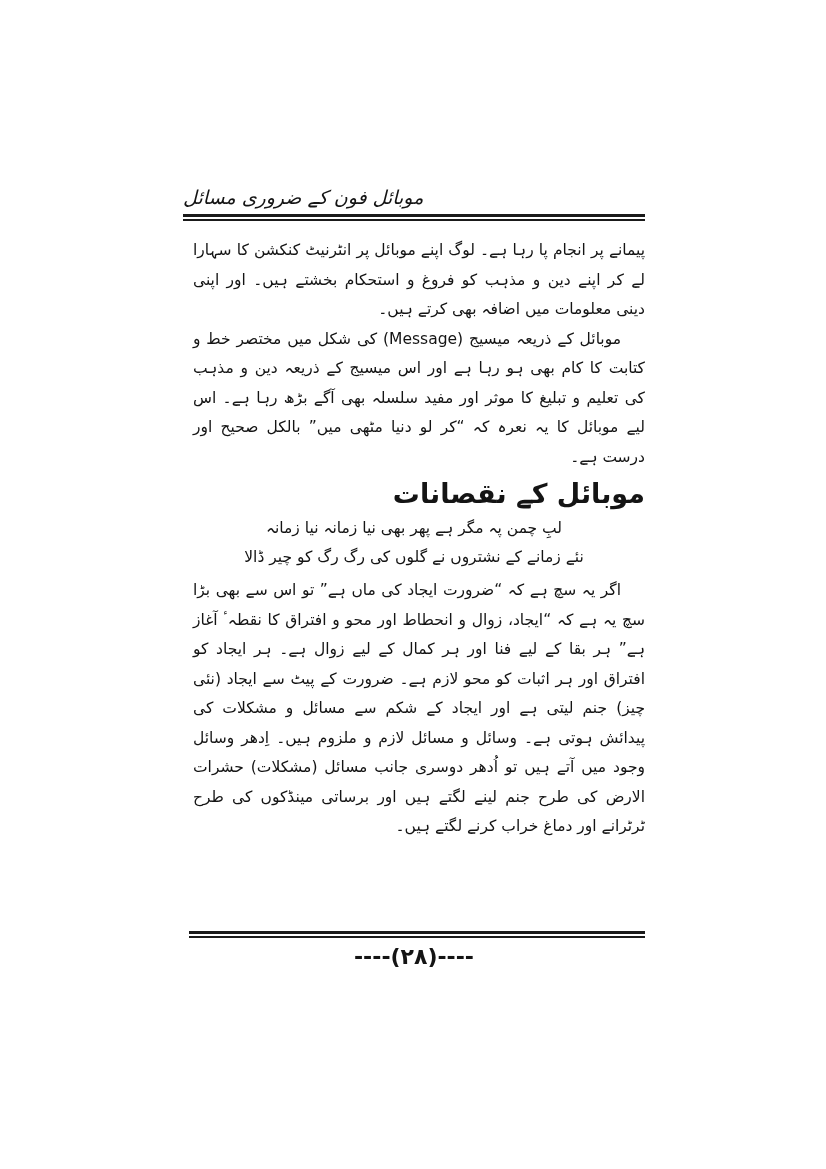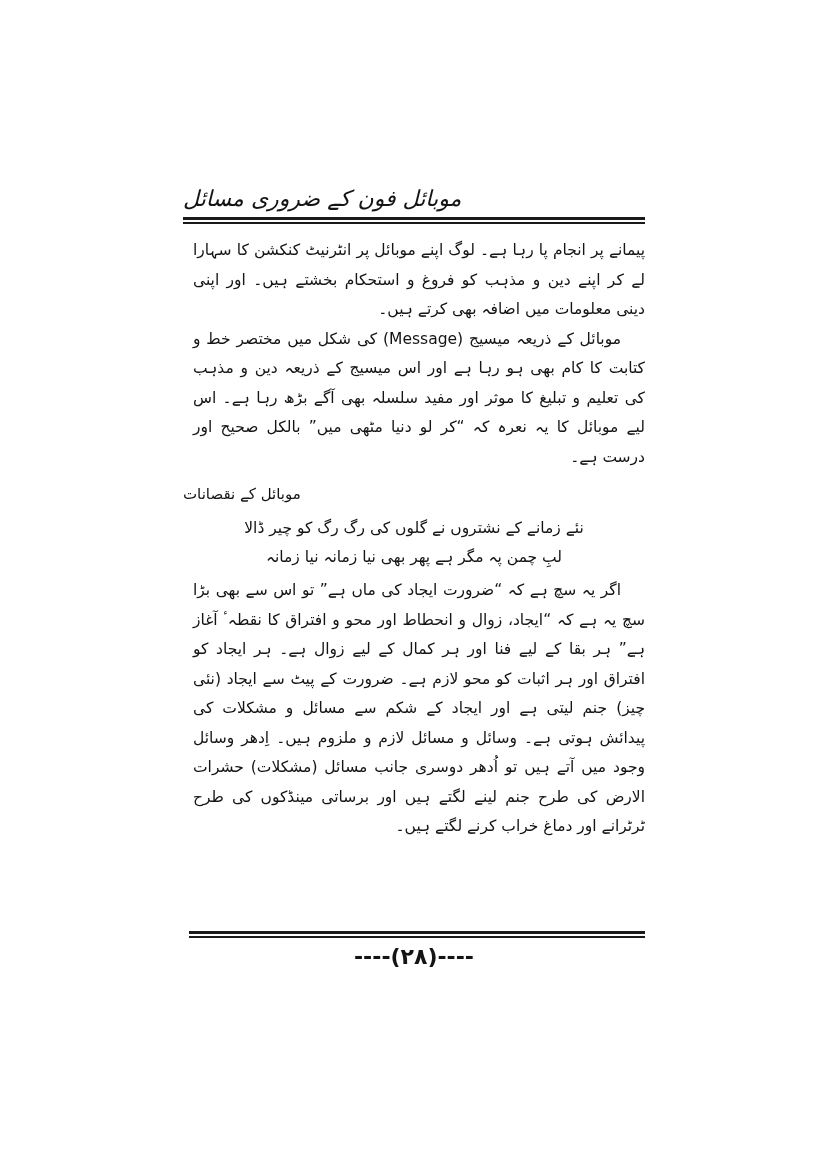--- a/index.html
+++ b/index.html
@@ -21,21 +21,21 @@
   .header {
     position: absolute;
     left: 183px;
     width: 462px;
     top: 186px;
   }
   .header-title {
     display: block;
     text-align: left;            
     direction: rtl;
-    font-size: 22px;
+    font-size: 19px;
     font-style: italic;
     letter-spacing: 0.2px;
     padding-bottom: 6px;
   }
   .double-rule {
     height: 7px;
     border-top: 3px solid #1a1a1a;
     border-bottom: 2px solid #1a1a1a;
   }
   
@@ -51,23 +51,23 @@
     line-height: 29.5px;
     text-align: justify;
   }
   p.para {
     text-align: justify;
     text-align-last: right;
     margin-left: 10px;
   }
   p.para.indent { text-indent: 24px; }
   .section-heading {
-    text-align: left;
-    font-size: 15px;
-    font-weight: normal;
+    text-align: right;
+    font-size: 27px;
+    font-weight: bold;
     line-height: 40px;
     margin-top: 2px;
   }
   .verse {
     text-align: center;
     line-height: 29px;
     margin-bottom: 4px;
   }
   
   .footer-rule {
@@ -98,22 +98,22 @@
     <div class="double-rule"></div>
   </div>
 
   <div class="body-text">
     <p class="para">پیمانے پر انجام پا رہا ہے۔ لوگ اپنے موبائل پر انٹرنیٹ کنکشن کا سہارا لے کر اپنے دین و مذہب کو فروغ و استحکام بخشتے ہیں۔ اور اپنی دینی معلومات میں اضافہ بھی کرتے ہیں۔</p>
     <p class="para indent">موبائل کے ذریعہ میسیج (Message) کی شکل میں مختصر خط و کتابت کا کام بھی ہو رہا ہے اور اس میسیج کے ذریعہ دین و مذہب کی تعلیم و تبلیغ کا موثر اور مفید سلسلہ بھی آگے بڑھ رہا ہے۔ اس لیے موبائل کا یہ نعرہ کہ “کر لو دنیا مٹھی میں” بالکل صحیح اور درست ہے۔</p>
 
     <h2 class="section-heading">موبائل کے نقصانات</h2>
 
     <div class="verse">
+      <div>لبِ چمن پہ مگر ہے پھر بھی نیا زمانہ نیا زمانہ</div>
       <div>نئے زمانے کے نشتروں نے گلوں کی رگ رگ کو چیر ڈالا</div>
-      <div>لبِ چمن پہ مگر ہے پھر بھی نیا زمانہ نیا زمانہ</div>
     </div>
 
     <p class="para indent">اگر یہ سچ ہے کہ “ضرورت ایجاد کی ماں ہے” تو اس سے بھی بڑا سچ یہ ہے کہ “ایجاد، زوال و انحطاط اور محو و افتراق کا نقطہٴ آغاز ہے” ہر بقا کے لیے فنا اور ہر کمال کے لیے زوال ہے۔ ہر ایجاد کو افتراق اور ہر اثبات کو محو لازم ہے۔ ضرورت کے پیٹ سے ایجاد (نئی چیز) جنم لیتی ہے اور ایجاد کے شکم سے مسائل و مشکلات کی پیدائش ہوتی ہے۔ وسائل و مسائل لازم و ملزوم ہیں۔ اِدھر وسائل وجود میں آتے ہیں تو اُدھر دوسری جانب مسائل (مشکلات) حشرات الارض کی طرح جنم لینے لگتے ہیں اور برساتی مینڈکوں کی طرح ٹرٹرانے اور دماغ خراب کرنے لگتے ہیں۔</p>
 
   </div>
 
   <div class="double-rule footer-rule"></div>
 
   <div class="page-number">----(۲۸)----</div>
 

